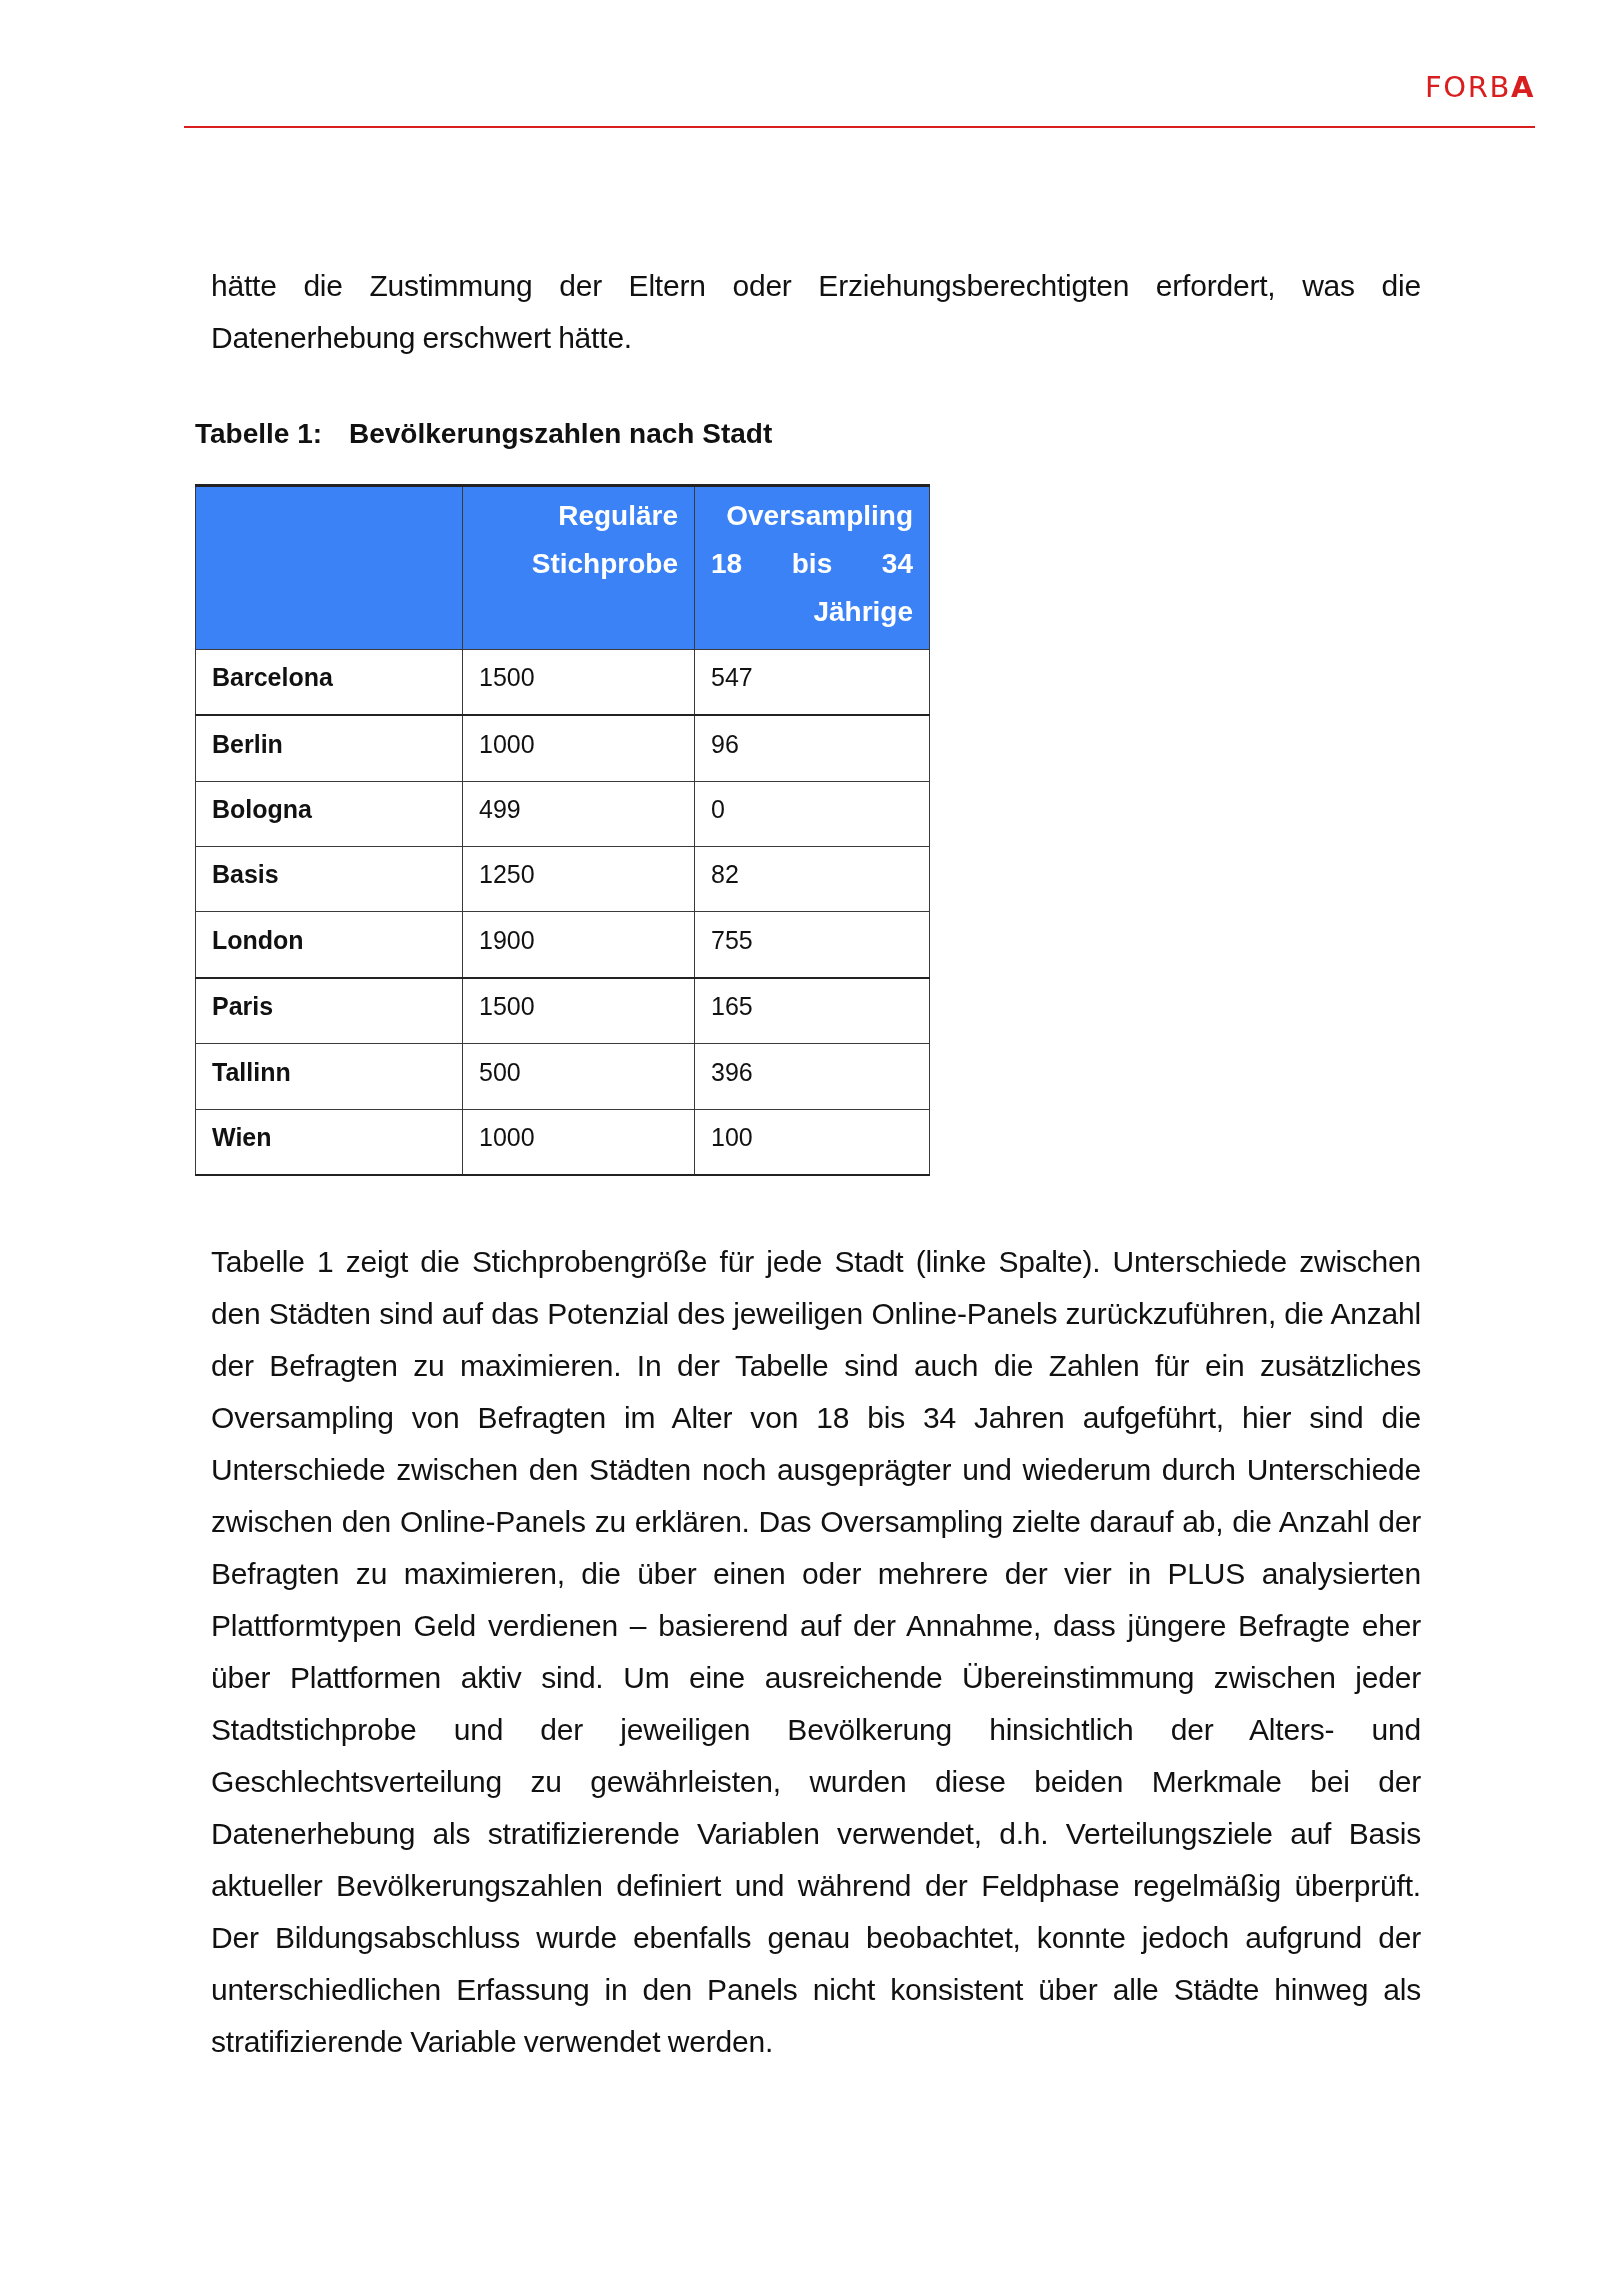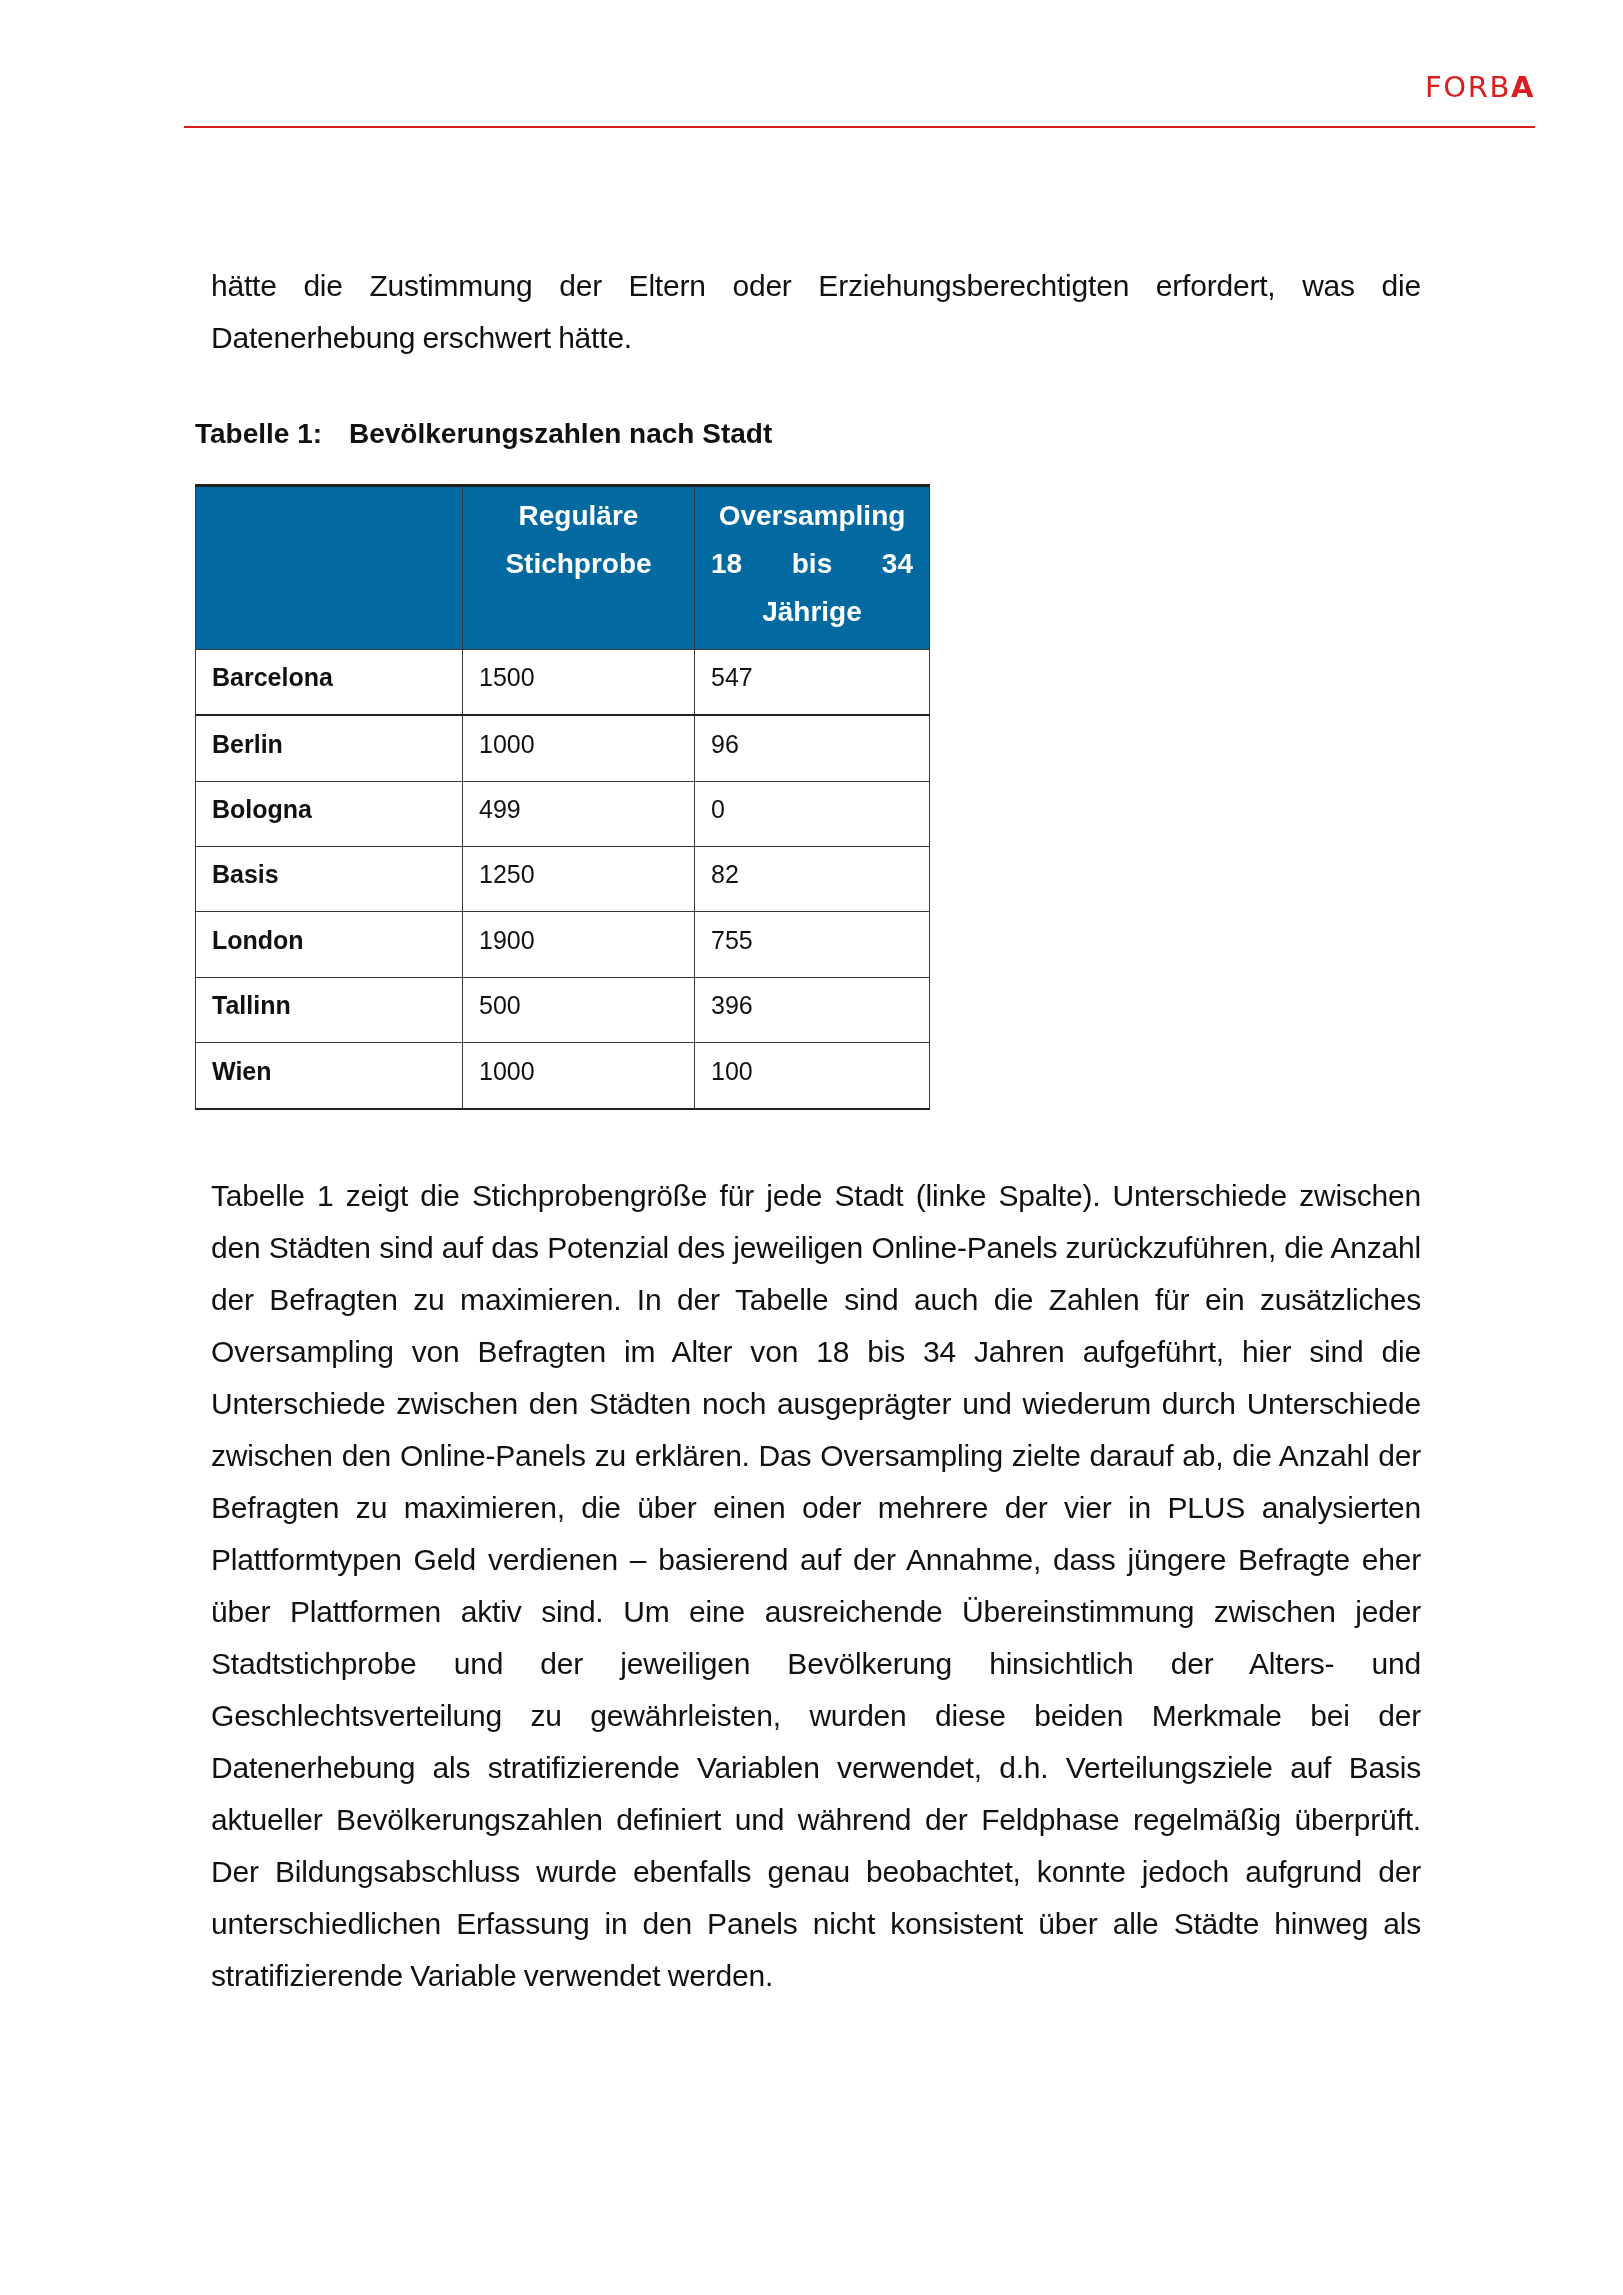--- a/index.html
+++ b/index.html
@@ -74,24 +74,24 @@
   .data-table {
     margin-top: 32px;
     border-collapse: collapse;
     table-layout: fixed;
     width: 735px;
   }
   .data-table col.c1 { width: 267px; }
   .data-table col.c2 { width: 232px; }
   .data-table col.c3 { width: 235px; }
   .data-table th {
-    background: #0369a1;
+    background: #3b82f6;
     color: #ffffff;
     font-weight: bold;
-    text-align: center;
+    text-align: right;
     vertical-align: top;
     font-size: 28px;
     line-height: 48px;
     padding: 4.9px 16px 13px 16px;
     border: 1.6px solid #3a3a3a;
     border-top: 3.2px solid #222222;
     height: 144px;
   }
   .data-table th .spread {
     display: flex;
@@ -176,20 +176,25 @@
       <tr>
         <td class="city">Basis</td>
         <td>1250</td>
         <td>82</td>
       </tr>
       <tr>
         <td class="city">London</td>
         <td>1900</td>
         <td>755</td>
       </tr>
+      <tr class="thick-top">
+        <td class="city">Paris</td>
+        <td>1500</td>
+        <td>165</td>
+      </tr>
       <tr>
         <td class="city">Tallinn</td>
         <td>500</td>
         <td>396</td>
       </tr>
       <tr class="last">
         <td class="city">Wien</td>
         <td>1000</td>
         <td>100</td>
       </tr>

